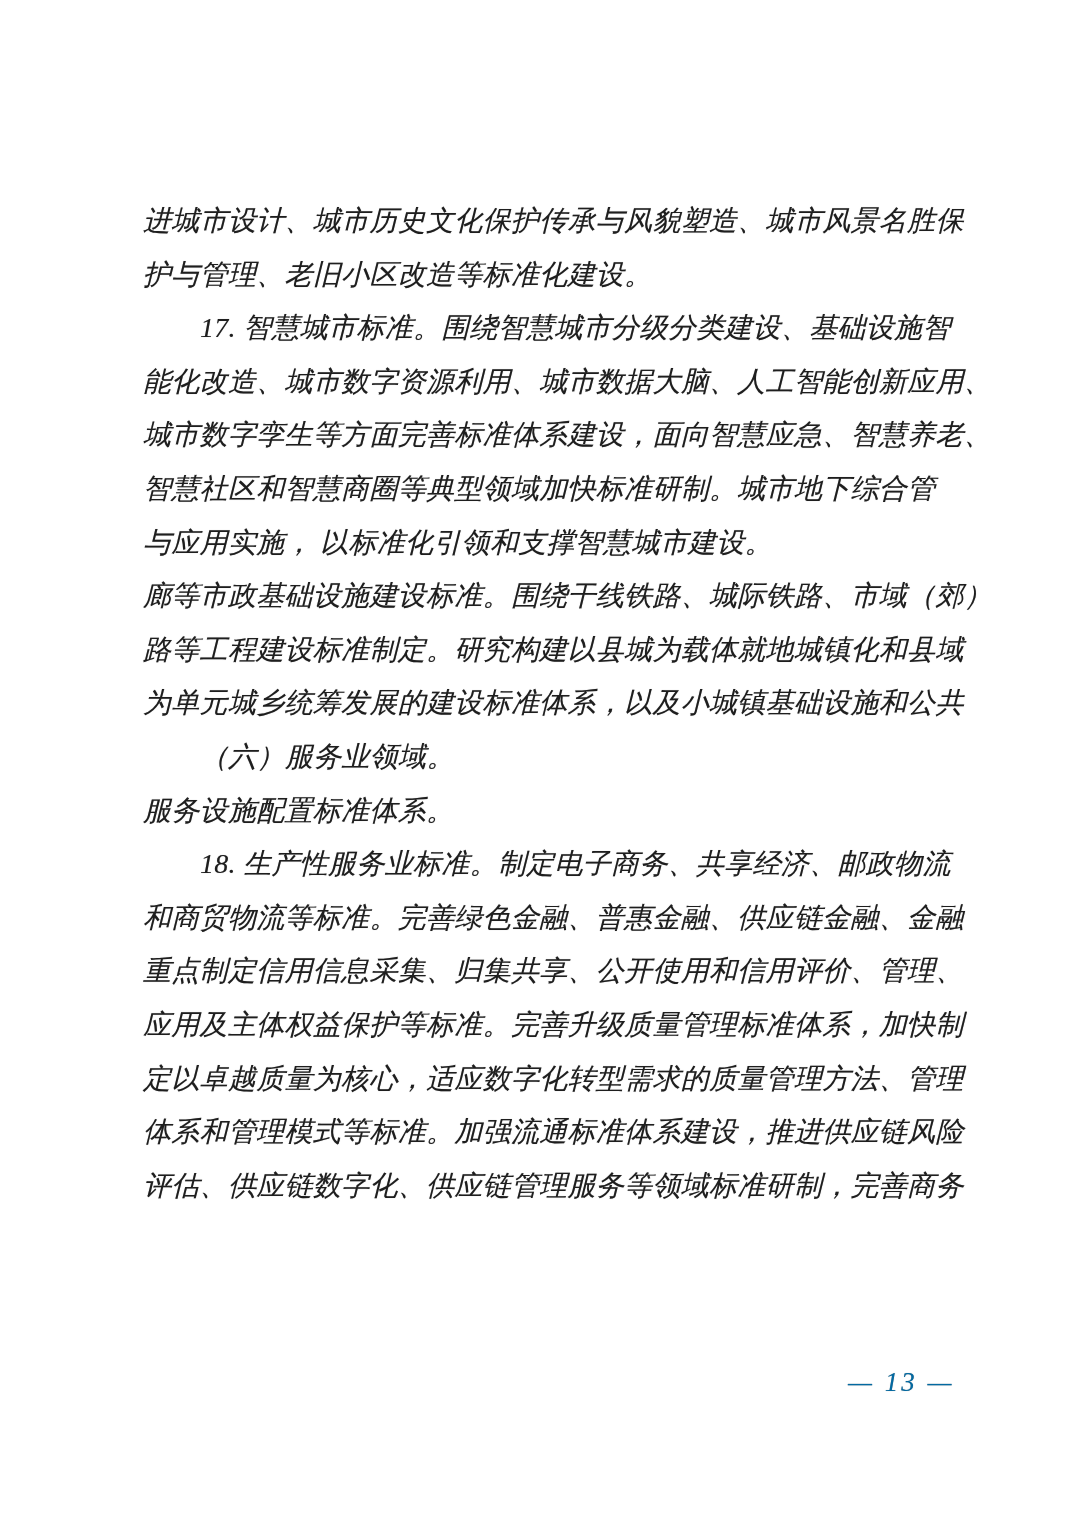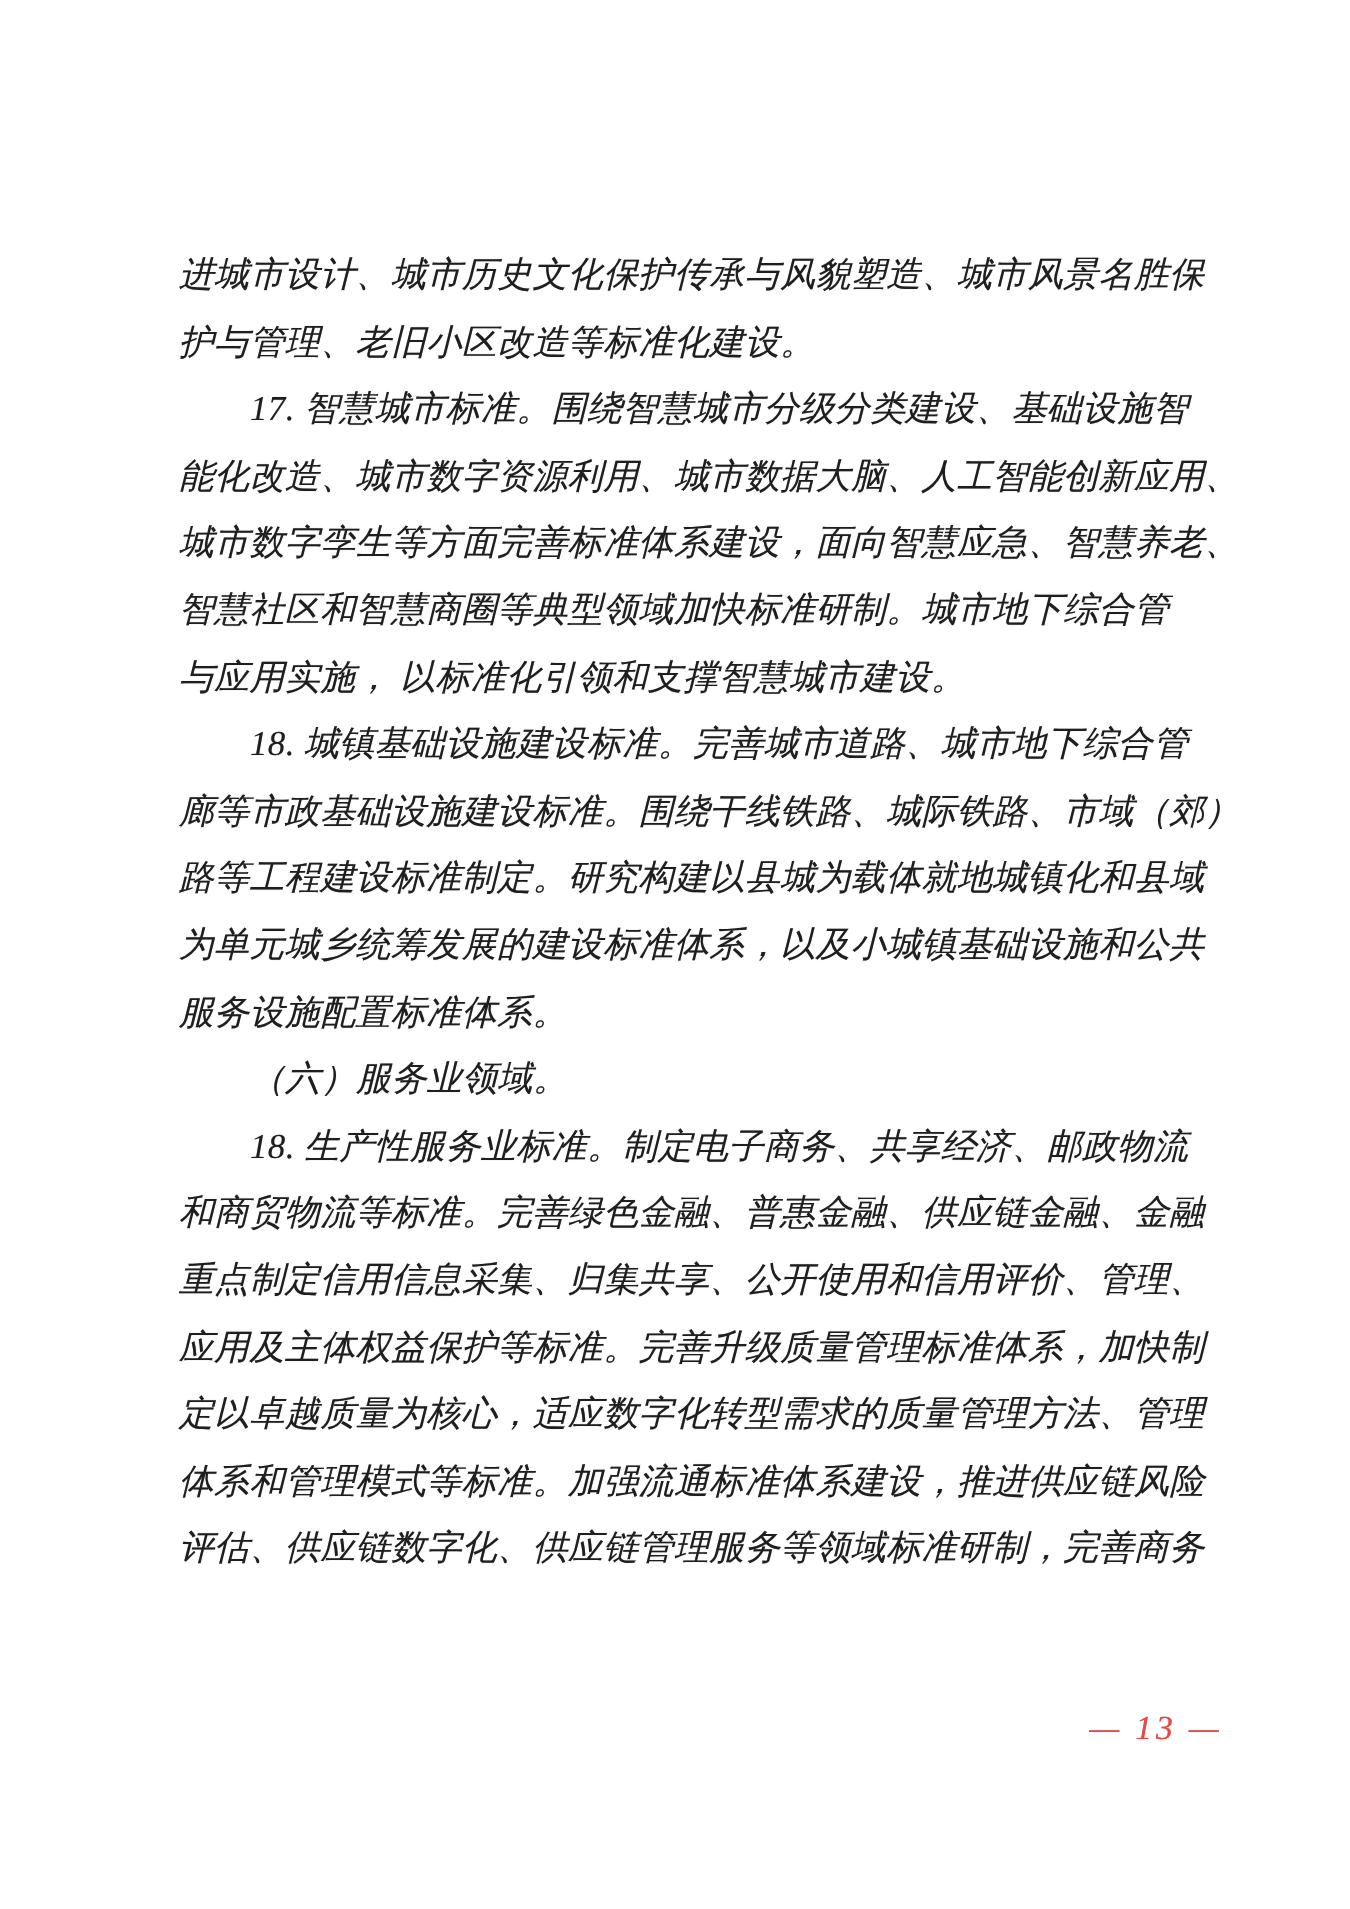--- a/index.html
+++ b/index.html
@@ -34,49 +34,48 @@
   .line {
     white-space: pre;
     height: 53.6px;
   }
   .line.indent {
     padding-left: 57px;
   }
   .page-number {
     position: absolute;
     top: 1367px;
-    left: 828px;
+    left: 848px;
     width: 150px;
-    text-align: right;
-    color: #ef4444;
+    text-align: left;
+    color: #0369a1;
     font-size: 27px;
     letter-spacing: 3px;
     text-shadow: 0 0 0.7px rgba(30,30,30,0.45);
     white-space: pre;
   }
 </style>
 </head>
 <body>
 
 <div class="page">
 
   <div class="text-block">
     <div class="line">进城市设计、城市历史文化保护传承与风貌塑造、城市风景名胜保</div>
     <div class="line">护与管理、老旧小区改造等标准化建设。</div>
     <div class="line indent">17. 智慧城市标准。围绕智慧城市分级分类建设、基础设施智</div>
     <div class="line">能化改造、城市数字资源利用、城市数据大脑、人工智能创新应用、</div>
     <div class="line">城市数字孪生等方面完善标准体系建设，面向智慧应急、智慧养老、</div>
     <div class="line">智慧社区和智慧商圈等典型领域加快标准研制。城市地下综合管</div>
     <div class="line">与应用实施， 以标准化引领和支撑智慧城市建设。</div>
-    <div class="line indent">18. 城镇基础设施建设标准。完善城市道路、城市地下综合管</div>
     <div class="line">廊等市政基础设施建设标准。围绕干线铁路、城际铁路、市域（郊）</div>
     <div class="line">路等工程建设标准制定。研究构建以县城为载体就地城镇化和县域</div>
     <div class="line">为单元城乡统筹发展的建设标准体系，以及小城镇基础设施和公共</div>
+    <div class="line indent">（六）服务业领域。</div>
     <div class="line">服务设施配置标准体系。</div>
-    <div class="line indent">（六）服务业领域。</div>
     <div class="line indent">18. 生产性服务业标准。制定电子商务、共享经济、邮政物流</div>
     <div class="line">和商贸物流等标准。完善绿色金融、普惠金融、供应链金融、金融</div>
     <div class="line">重点制定信用信息采集、归集共享、公开使用和信用评价、管理、</div>
     <div class="line">应用及主体权益保护等标准。完善升级质量管理标准体系，加快制</div>
     <div class="line">定以卓越质量为核心，适应数字化转型需求的质量管理方法、管理</div>
     <div class="line">体系和管理模式等标准。加强流通标准体系建设，推进供应链风险</div>
     <div class="line">评估、供应链数字化、供应链管理服务等领域标准研制，完善商务</div>
   </div>
 
   <div class="page-number">— 13 —</div>

